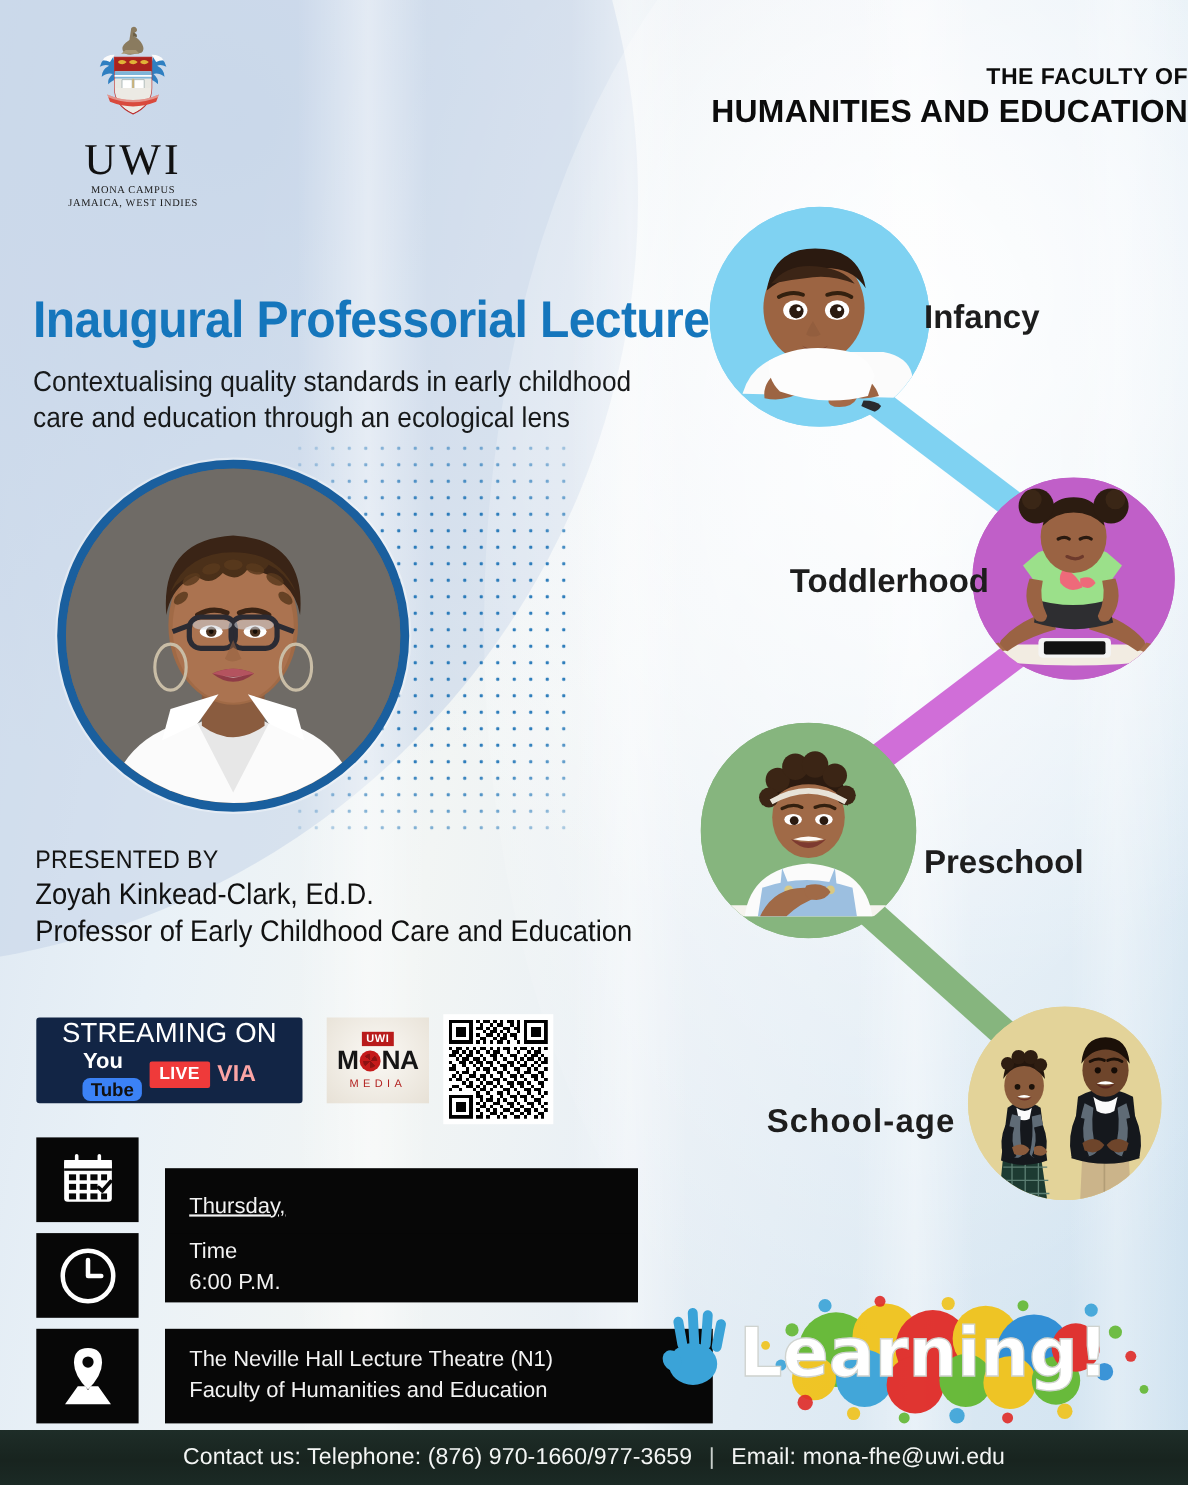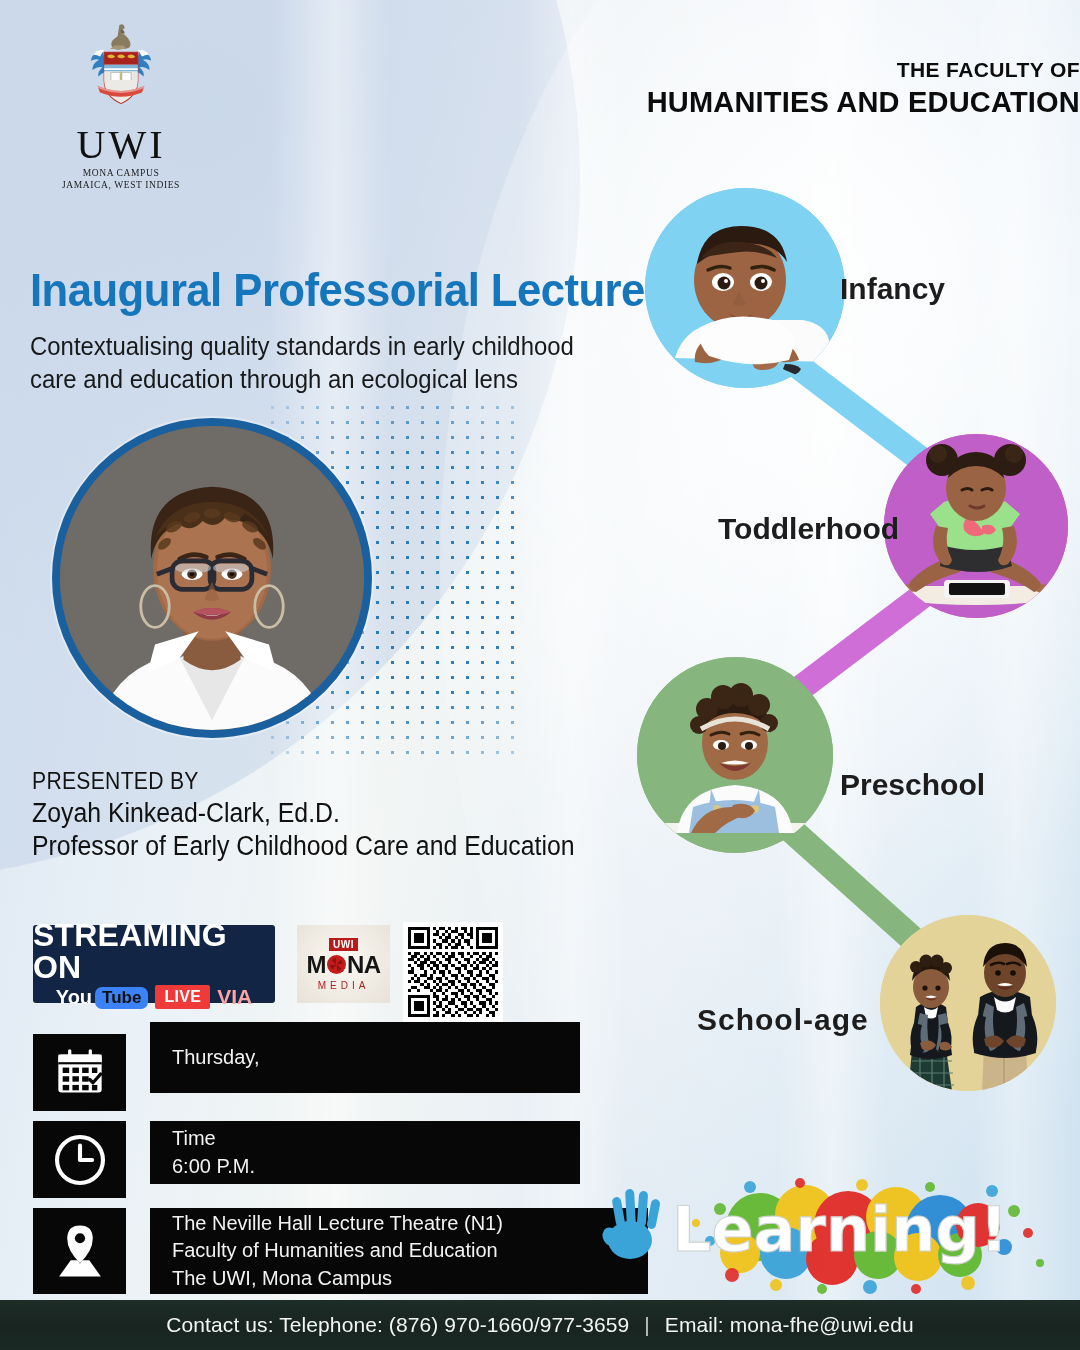--- a/index.html
+++ b/index.html
@@ -69,23 +69,23 @@
     transform-origin:left center;}
   .presented .nm{font-size:27px;color:#111;margin-top:3px;transform:scaleX(.92);
     transform-origin:left center;}
   .presented .rk{font-size:27px;color:#111;margin-top:2px;transform:scaleX(.92);
     transform-origin:left center;}
 
   
   .streamBadge{position:absolute;left:33px;top:925px;width:242px;height:78px;
     background:#122545;border-radius:3px;display:flex;flex-direction:column;
     align-items:center;justify-content:center;gap:2px;}
-  .streamBadge .l1{color:#fff;font-size:32px;font-weight:bold;letter-spacing:.2px;line-height:1;}
+  .streamBadge .l1{color:#fff;font-size:25px;font-weight:normal;letter-spacing:.2px;line-height:1;}
   .streamBadge .l2{display:flex;align-items:center;gap:7px;}
-  .ytlogo{display:flex;align-items:flex-end;gap:3px;}
+  .ytlogo{display:flex;align-items:flex-start;gap:3px;flex-direction:column;}
   .ytlogo .you{color:#fff;font-size:20px;font-weight:bold;font-style:normal;}
   .ytlogo .tube{background:#3b82f6;color:#111;font-size:17px;font-weight:bold;
     border-radius:7px;padding:1px 7px;line-height:1.15;}
   .livepill{background:#ef3a3a;color:#fff;font-size:16px;font-weight:bold;
     padding:3px 9px;border-radius:2px;letter-spacing:.3px;}
   .viatxt{color:#fca5a5;font-size:21px;font-weight:bold;}
 
   .monamedia{position:absolute;left:297px;top:925px;width:93px;height:78px;
     background:radial-gradient(ellipse at 50% 45%,#fbf9f5 0%,#e7e1d6 100%);
     display:flex;flex-direction:column;align-items:center;justify-content:center;}
@@ -524,21 +524,21 @@
           <rect x="17" y="27" width="6" height="5"></rect>
         <rect x="26" y="27" width="6" height="5"></rect>
         <rect x="8" y="35" width="6" height="5"></rect>
           <rect x="17" y="35" width="6" height="5"></rect>
         <rect x="26" y="35" width="6" height="5"></rect>
           <rect x="35" y="35" width="5" height="5"></rect>
       </g>
       <path d="M33 30 l3 3 l7 -8" stroke="#070707" stroke-width="3" fill="none" stroke-linecap="round" stroke-linejoin="round"></path>
     </svg>
   </div>
-  <div class="infoBox" style="left:150px;top:1022px;width:430px;height:71px;">
+  <div class="infoBox" style="left:150px;top:1062px;width:430px;height:71px;text-decoration:underline;">
     <div>Thursday,</div>
   </div>
 
   <div class="infoIcon" style="left:33px;top:1121px;width:93px;height:77px;">
     <svg width="58" height="58" viewBox="0 0 48 48">
       <circle cx="24" cy="24" r="19" fill="none" stroke="#fff" stroke-width="3.4"></circle>
       <path d="M24 12 v12 h10" stroke="#fff" stroke-width="3.4" fill="none" stroke-linecap="round" stroke-linejoin="round"></path>
     </svg>
   </div>
   <div class="infoBox" style="left:150px;top:1121px;width:430px;height:63px;">
@@ -549,21 +549,20 @@
   <div class="infoIcon" style="left:33px;top:1208px;width:93px;height:86px;">
     <svg width="56" height="58" viewBox="0 0 48 50">
       <path d="M24 3 q-11 0 -11 11.5 q0 10 11 21 q11 -11 11 -21 Q35 3 24 3z" fill="#fff"></path>
       <circle cx="24" cy="14" r="4.4" fill="#070707"></circle>
       <path d="M16 33 L6 47 h36 L32 33 h-6 l-2 3 l-2 -3z" fill="#fff"></path>
     </svg>
   </div>
   <div class="infoBox" style="left:150px;top:1208px;width:498px;height:86px;">
     <div>The Neville Hall Lecture Theatre (N1)</div>
     <div>Faculty of Humanities and Education</div>
-    <div>The UWI, Mona Campus</div>
   </div>
 
   <svg style="position:absolute;left:0;top:0;width:1080px;height:1350px;">
     <line x1="790" y1="360" x2="935" y2="470" stroke="#7fd2f2" stroke-width="26"></line>
     <line x1="930" y1="590" x2="785" y2="700" stroke="#d06ed8" stroke-width="26"></line>
     <line x1="780" y1="820" x2="925" y2="950" stroke="#86b57e" stroke-width="26"></line>
   </svg>
 
   <div class="circ" style="left:645px;top:188px;width:200px;height:200px;background:#7fd2f2;">
     <svg viewBox="0 0 200 200" width="200" height="200">

